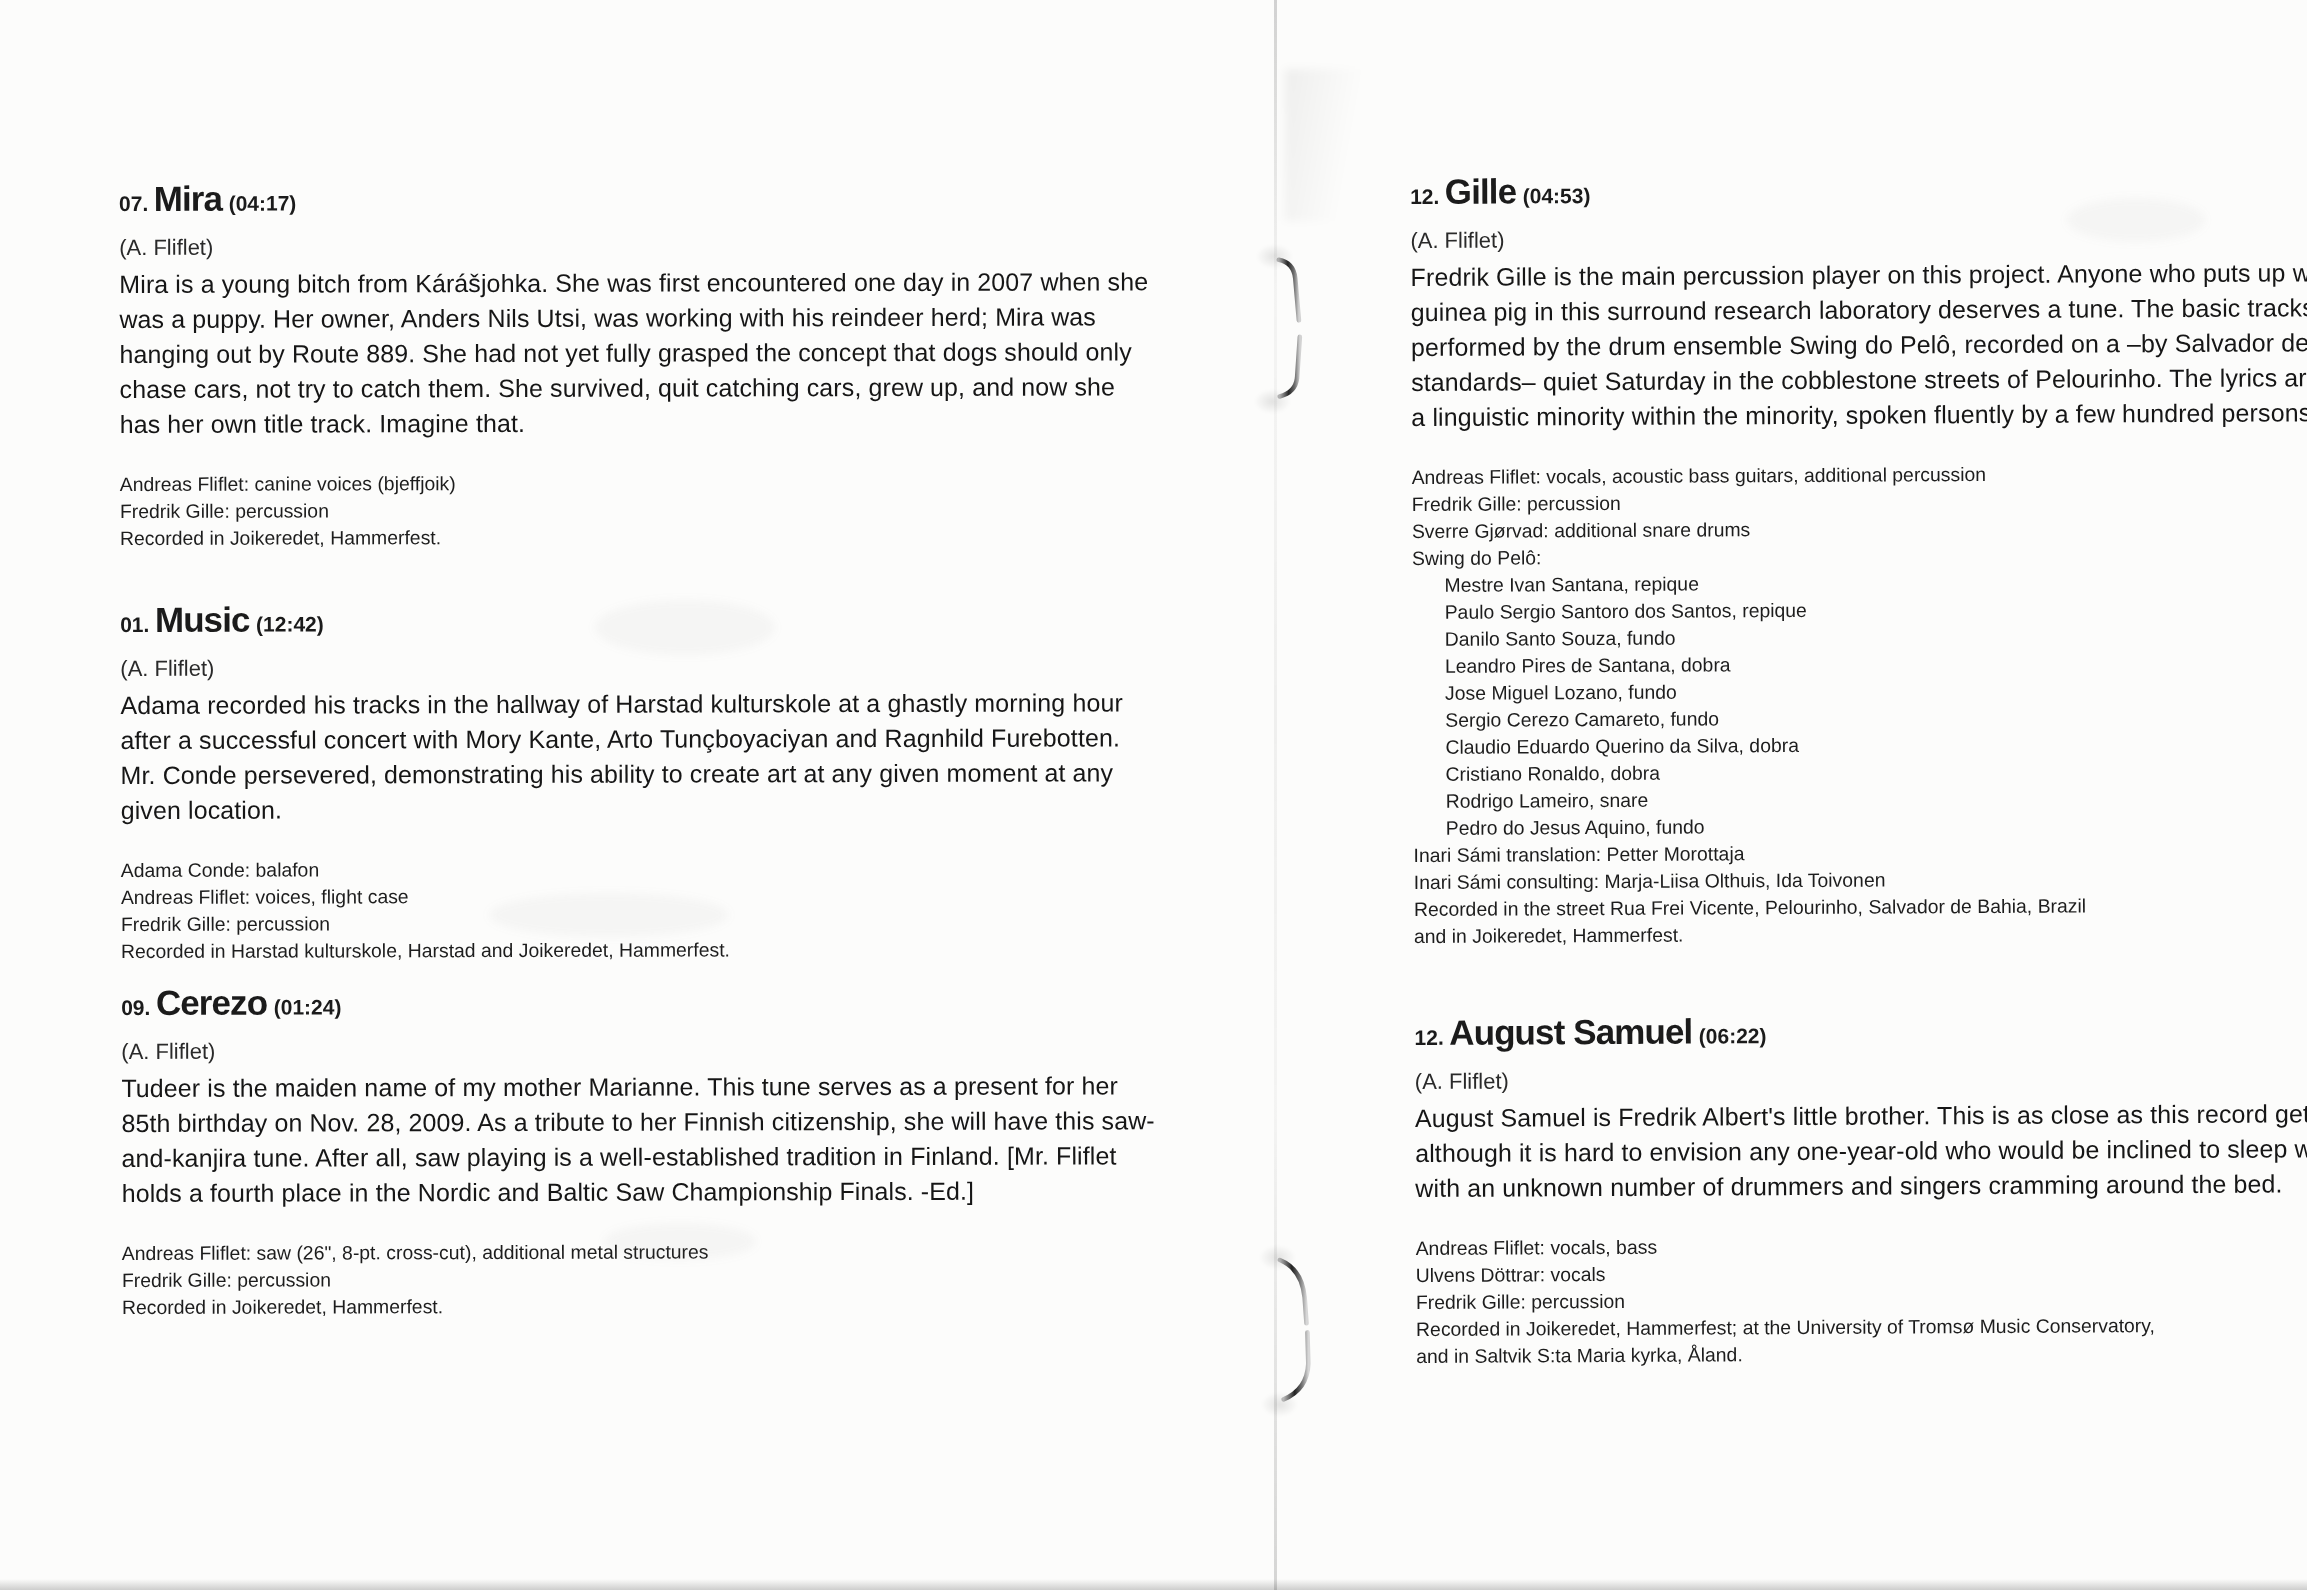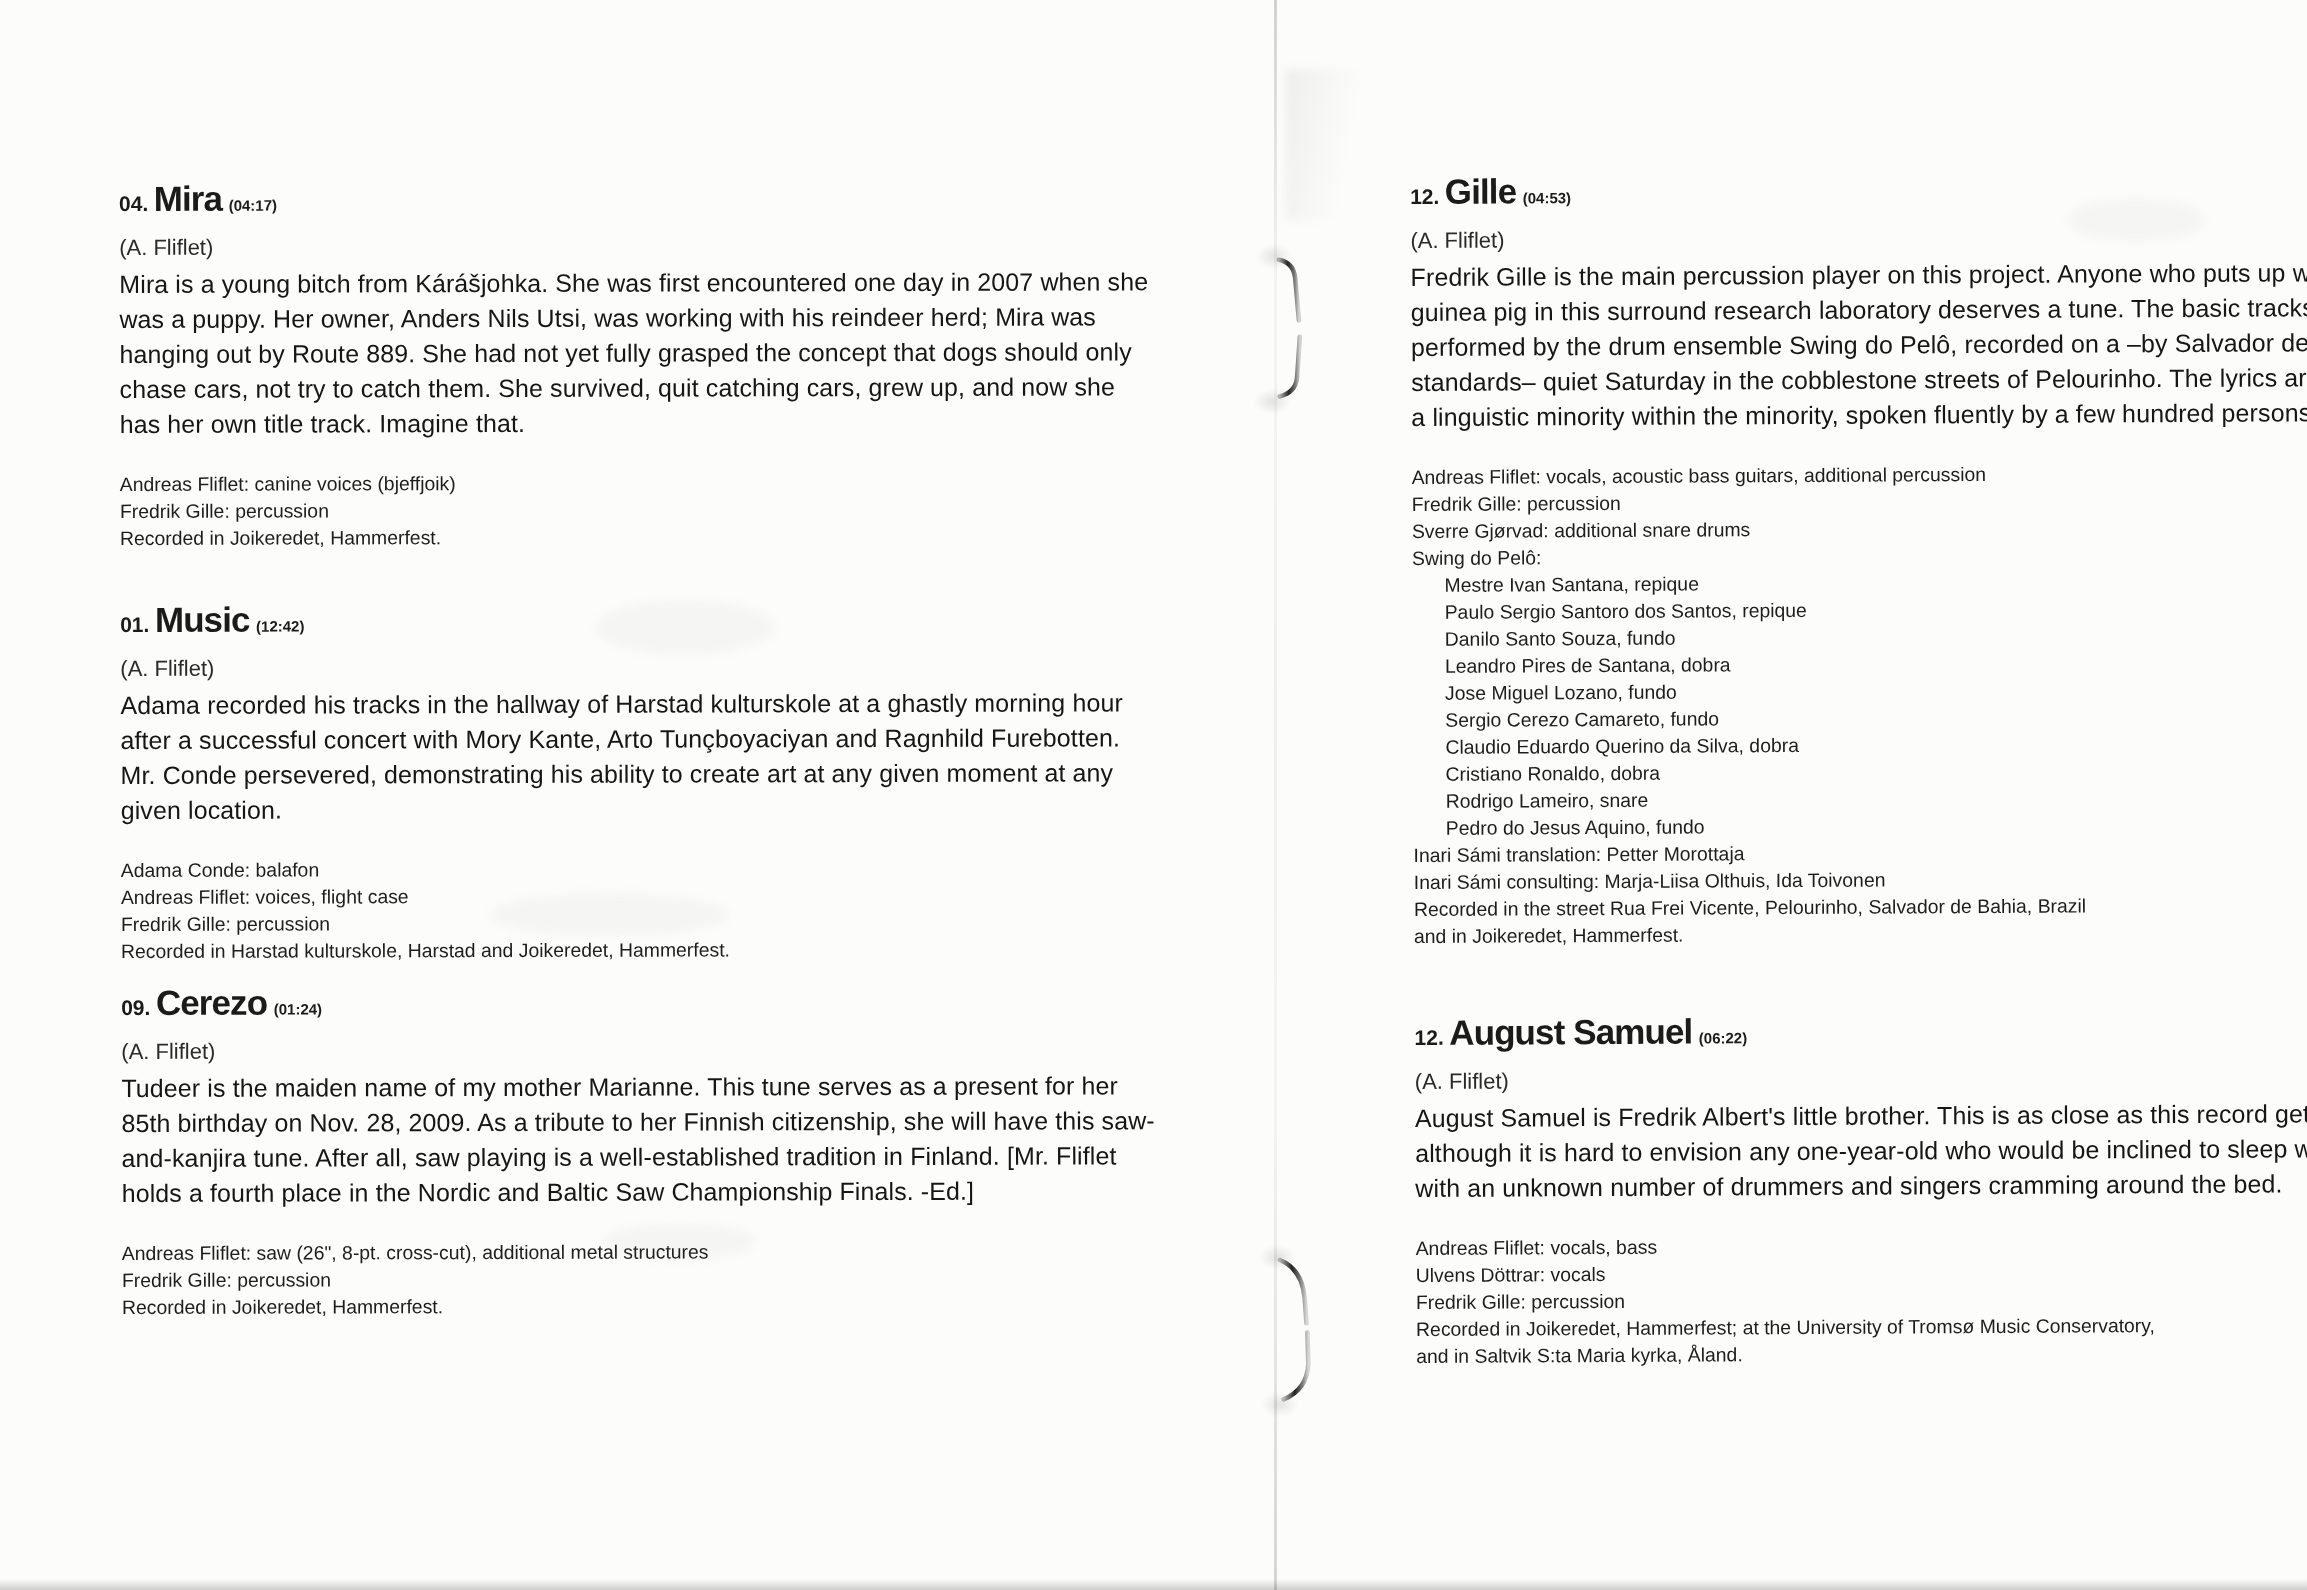--- a/index.html
+++ b/index.html
@@ -26,21 +26,21 @@
   .col-right { left: 1410px; top: 172px; width: 1066px; transform: rotate(-0.3deg); }
 
   .track { display: block; }
   .track.h-t07 { min-height: 421px; }
   .track.h-t08 { min-height: 383px; }
   .track.h-t10 { min-height: 841px; }
 
   .thead { line-height: 39px; white-space: nowrap; }
   .tnum  { font-size: 21px; font-weight: 700; letter-spacing: 0px; }
   .ttitle{ font-size: 35px; font-weight: 700; letter-spacing: -0.9px; margin: 0 6.5px 0 5.5px; }
-  .tdur  { font-size: 15px; font-weight: 700; }
+  .tdur  { font-size: 21px; font-weight: 700; }
 
   .composer {
     font-size: 22px;
     margin-top: 6.5px;
     color: #2a2a2a;
   }
   .desc {
     font-size: 25px;
     line-height: 35px;
     margin-top: 6.5px;
@@ -98,21 +98,21 @@
     background: linear-gradient(to bottom, rgba(0,0,0,0), rgba(40,40,40,0.22));
   }
 </style>
 </head>
 <body>
 
 <div class="column col-left">
 
   <section class="track h-t07">
     <div class="thead">
-      <span class="tnum">04.</span><span class="ttitle">Mira</span><span class="tdur">(04:17)</span>
+      <span class="tnum">07.</span><span class="ttitle">Mira</span><span class="tdur">(04:17)</span>
     </div>
     <div class="composer">(A. Fliflet)</div>
     <div class="desc">Mira is a young bitch from Kárášjohka. She was first encountered one day in 2007 when she was a puppy. Her owner, Anders Nils Utsi, was working with his reindeer herd; Mira was hanging out by Route 889. She had not yet fully grasped the concept that dogs should only chase cars, not try to catch them. She survived, quit catching cars, grew up, and now she has her own title track. Imagine that.</div>
     <div class="credits">Andreas Fliflet: canine voices (bjeffjoik)
 Fredrik Gille: percussion
 Recorded in Joikeredet, Hammerfest.</div>
   </section>
 
   <section class="track h-t08">
     <div class="thead">

